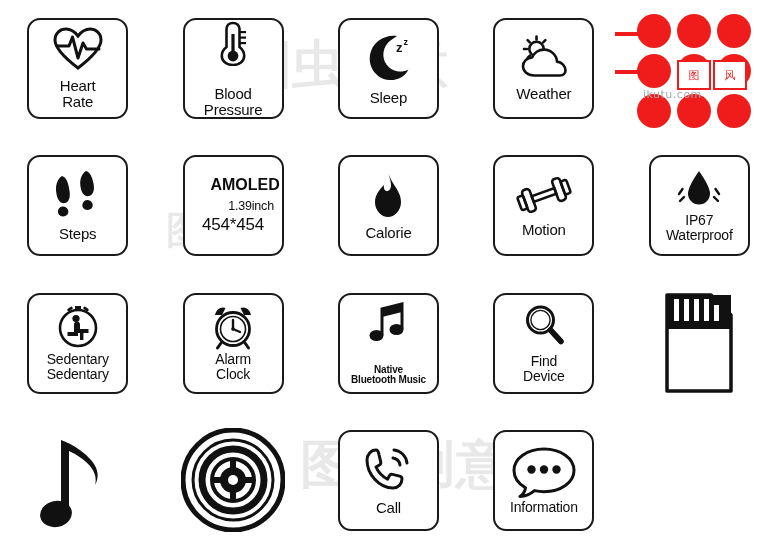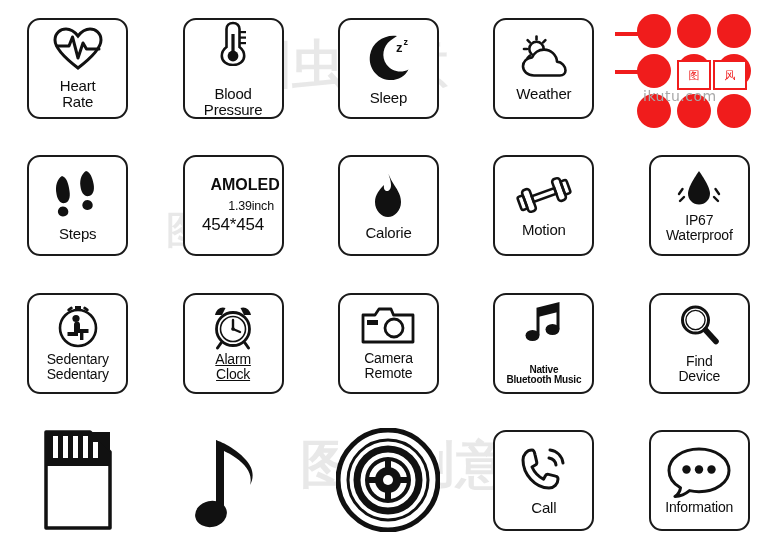--- a/index.html
+++ b/index.html
@@ -114,21 +114,21 @@
     background: #ffffff;
     z-index: 3;
   }
   .logo .sq2 {
     left: 80px;
   }
   .logo-text {
     position: absolute;
     left: 643px;
     top: 88px;
-    font-size: 14px;
+    font-size: 11px;
     color: #a8a8a8;
     letter-spacing: 0.5px;
     font-family: "DejaVu Sans", sans-serif;
   }
 </style>
 </head>
 <body>
 
 <div class="wm wm-1">图虫创意</div>
 <div class="wm wm-3">图虫</div>
@@ -312,42 +312,27 @@
           <circle cx="24" cy="25" r="12.5" fill="none" stroke="#111" stroke-width="1.6"></circle>
           <path d="M6 11 C7 5.5, 12 2, 16.5 4 L13 11 Z" fill="#111"></path>
           <path d="M42 11 C41 5.5, 36 2, 31.5 4 L35 11 Z" fill="#111"></path>
           <line x1="24" y1="25" x2="24" y2="16" stroke="#111" stroke-width="2.4" stroke-linecap="round"></line>
           <line x1="24" y1="25" x2="31" y2="28" stroke="#111" stroke-width="2.4" stroke-linecap="round"></line>
           <circle cx="24" cy="25" r="1.8" fill="#111"></circle>
           <line x1="12" y1="39" x2="8.5" y2="44" stroke="#111" stroke-width="3" stroke-linecap="round"></line>
           <line x1="36" y1="39" x2="39.5" y2="44" stroke="#111" stroke-width="3" stroke-linecap="round"></line>
         </svg>
       </span>
-      <div class="label lbl-14" style="margin-top:2px;text-decoration:underline;">
+      <div class="label lbl-14" style="margin-top:2px;">
         <div>Alarm</div>
         <div>Clock</div>
       </div>
     </div>
   </div>
 
-  <div class="cell">
-    <div class="card">
-      <span class="glyph">
-        <svg width="56" height="40" viewBox="0 0 56 40">
-          <path d="M3 10 L15 10 L19 4 L31 4 L33.5 10 L53 10 L53 37 L3 37 Z" fill="none" stroke="#111" stroke-width="2.8" stroke-linejoin="round"></path>
-          <circle cx="34" cy="23" r="9" fill="none" stroke="#111" stroke-width="2.8"></circle>
-          <rect x="7" y="15" width="11" height="5" fill="#111"></rect>
-        </svg>
-      </span>
-      <div class="label lbl-14" style="margin-top:6px;">
-        <div>Camera</div>
-        <div>Remote</div>
-      </div>
-    </div>
-  </div>
 
   <div class="cell">
     <div class="card">
       <span class="glyph">
         <svg width="40" height="44" viewBox="0 0 40 44">
           <path d="M14 34 L14 8 L34 3 L34 28" fill="none" stroke="#111" stroke-width="3"></path>
           <path d="M14 8 L34 3 L34 11 L14 16 Z" fill="#111"></path>
           <ellipse cx="8.5" cy="34.5" rx="7" ry="5.6" fill="#111"></ellipse>
           <ellipse cx="28.5" cy="28.5" rx="7" ry="5.6" fill="#111"></ellipse>
         </svg>

